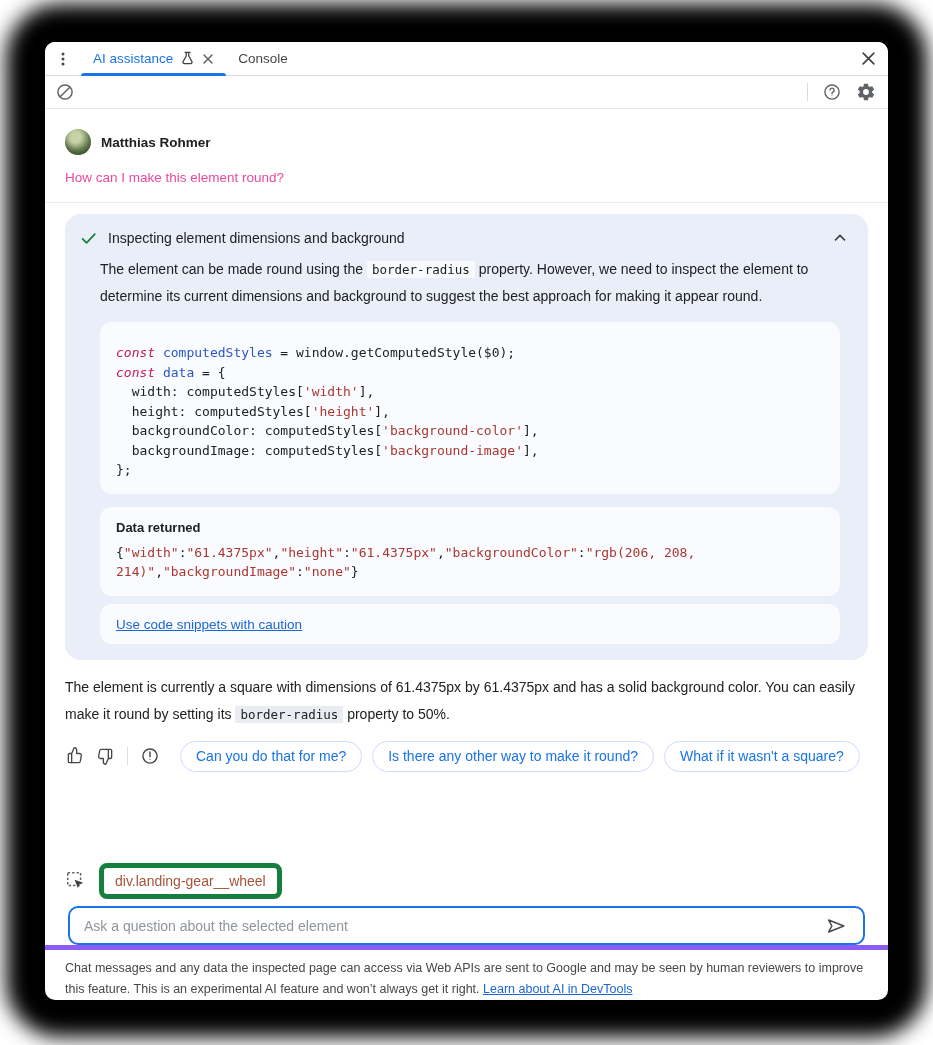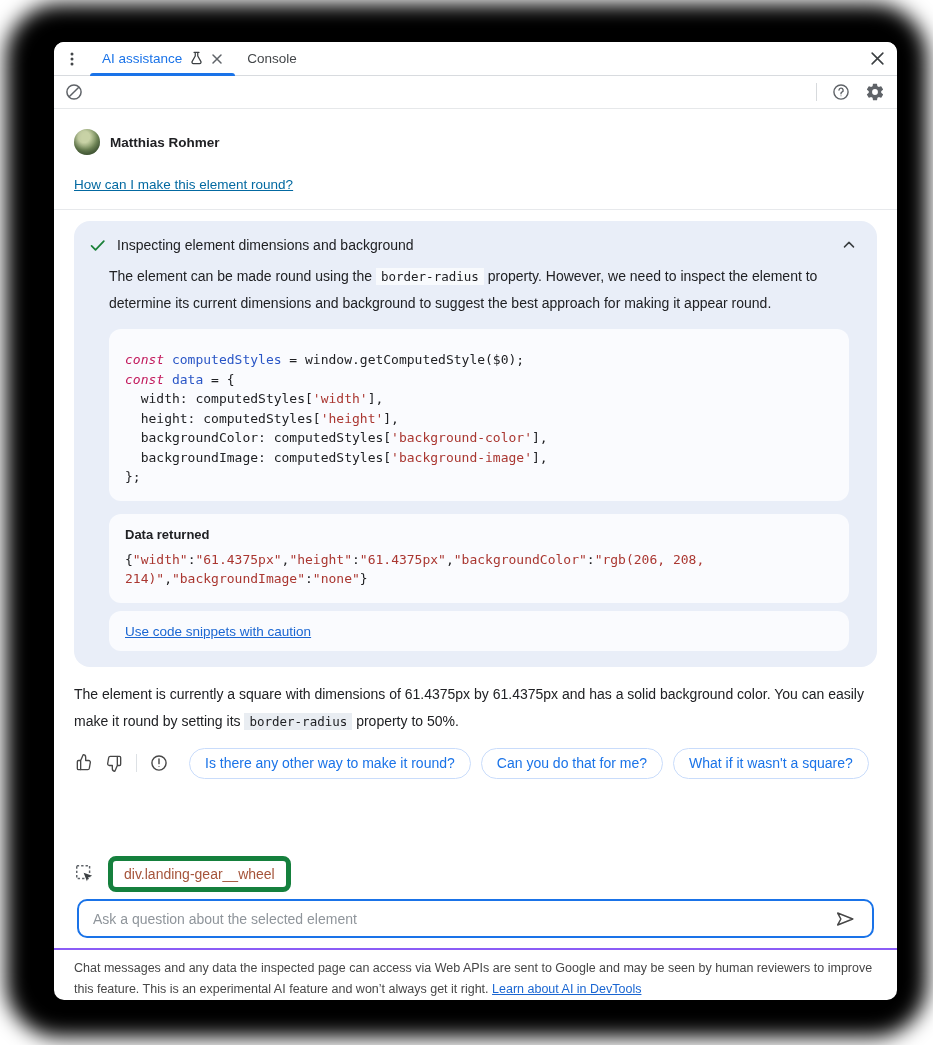--- a/index.html
+++ b/index.html
@@ -4,21 +4,21 @@
 <style>
   * { margin:0; padding:0; box-sizing:border-box; }
   html,body { width:933px; height:1045px; background:#fff; overflow:hidden;
               font-family:"Liberation Sans","DejaVu Sans",sans-serif; }
   .stage { position:relative; width:933px; height:1045px; }
 
   
   .ink-frame { position:absolute; left:6px; top:4px; right:6px; bottom:8px;
                background:#000; border-radius:54px; filter:blur(10px); }
 
-  .devtools-window { position:absolute; left:54px; top:42px; width:843px; height:958px;
+  .devtools-window { position:absolute; left:45px; top:42px; width:843px; height:958px;
                      background:#fff; border-radius:10px; overflow:hidden;
                      display:flex; flex-direction:column;
                      box-shadow:0 0 3px rgba(0,0,0,.6); }
 
   
   .tabbar { height:34px; display:flex; align-items:stretch; border-bottom:1px solid #d8dbdf;
             background:#fff; flex:0 0 auto; }
   .kebab-wrap { width:36px; display:flex; align-items:center; justify-content:center; }
   .icon-btn { background:none; border:none; display:flex; align-items:center; justify-content:center;
               cursor:pointer; padding:0; }
@@ -35,21 +35,21 @@
              border-bottom:1px solid #e6e8ea; gap:14px; flex:0 0 auto; }
   .vdivider { width:1px; height:18px; background:#d7dadd; }
 
   
   .chat { flex:1 1 auto; overflow:hidden; padding:0 20px; }
   .user-row { display:flex; align-items:center; gap:10px; margin-top:20px; }
   .avatar { width:26px; height:26px; border-radius:50%;
             background:radial-gradient(circle at 38% 30%, #c8d2a6 0 24%, #7b9160 55%, #42553a 100%);
             box-shadow:inset 0 -4px 6px rgba(20,40,15,.45); }
   .user-name { font-size:13.5px; font-weight:700; color:#202124; }
-  .user-text { margin-top:22px; font-size:13.5px; color:#0369a1;text-decoration:underline; }
+  .user-text { margin-top:15px; font-size:13.5px; color:#ec4899; }
   .msg-divider { border:none; border-top:1px solid #e7e9ec; margin:17px -20px 0; }
 
   .ai-row { display:flex; align-items:center; gap:10px; margin-top:22px; }
   .ai-label { font-size:13.5px; font-weight:700; color:#202124; }
 
   
   .card { margin-top:11px; background:#e9eef8; border-radius:16px; padding:12px 16px 16px 14px; }
   .card-header { display:flex; align-items:center; gap:10px; }
   .card-title { flex:1; font-size:14px; color:#202124; }
   .chevron-btn { width:24px; height:24px; }
@@ -91,21 +91,21 @@
   .selector-chip { border:5px solid #15803d; border-radius:8px; padding:5px 11px;
                    font-size:14px; color:#a5543a; background:#fff; cursor:pointer; }
   .input-row { padding:0 23px; }
   .input-box { display:flex; align-items:center; border:2px solid #1a73e8; border-radius:10px;
                height:39px; padding:0 14px; gap:8px; }
   .input-box input { flex:1; border:none; outline:none; font-size:14px; color:#202124;
                      font-family:inherit; background:transparent; }
   .input-box input::placeholder { color:#8f959b; }
   .send-btn { width:26px; height:26px; }
 
-  .disclaimer { margin-top:10px; border-top:2px solid #8b5cf6; padding:8px 20px 0;
+  .disclaimer { margin-top:0; border-top:5px solid #8b5cf6; padding:8px 20px 0;
                 font-size:12.5px; line-height:21px; color:#474747; }
   .disclaimer a { color:#1a66d2; text-decoration:underline; }
 
   svg.ic { display:block; }
 </style>
 </head>
 <body>
 
 <div class="stage">
   <div class="ink-frame"></div>
@@ -237,22 +237,22 @@
           <div class="vdivider"></div>
           <button class="icon-btn">
             <svg class="ic" width="20" height="20" viewBox="0 0 24 24" fill="none" stroke="#474747" stroke-width="1.7">
                 <circle cx="12" cy="12" r="8.5"></circle>
                 <path d="M12 7.2v5.6" stroke-linecap="round"></path>
                 <circle cx="12" cy="16.2" r="0.7" fill="#474747" stroke="none"></circle>
               </svg>
           </button>
         </div>
         <div class="chips">
+          <button class="chip">Can you do that for me?</button>
           <button class="chip">Is there any other way to make it round?</button>
-          <button class="chip">Can you do that for me?</button>
           <button class="chip">What if it wasn't a square?</button>
         </div>
       </div>
     </div>
 
     <div class="dock">
       <div class="selector-row">
         <button class="icon-btn">
           <svg class="ic" width="22" height="22" viewBox="0 0 24 24" fill="none">
               <rect x="3" y="3" width="14" height="14" stroke="#5f6368" stroke-width="1.6" stroke-dasharray="2.6 2.2"></rect>

